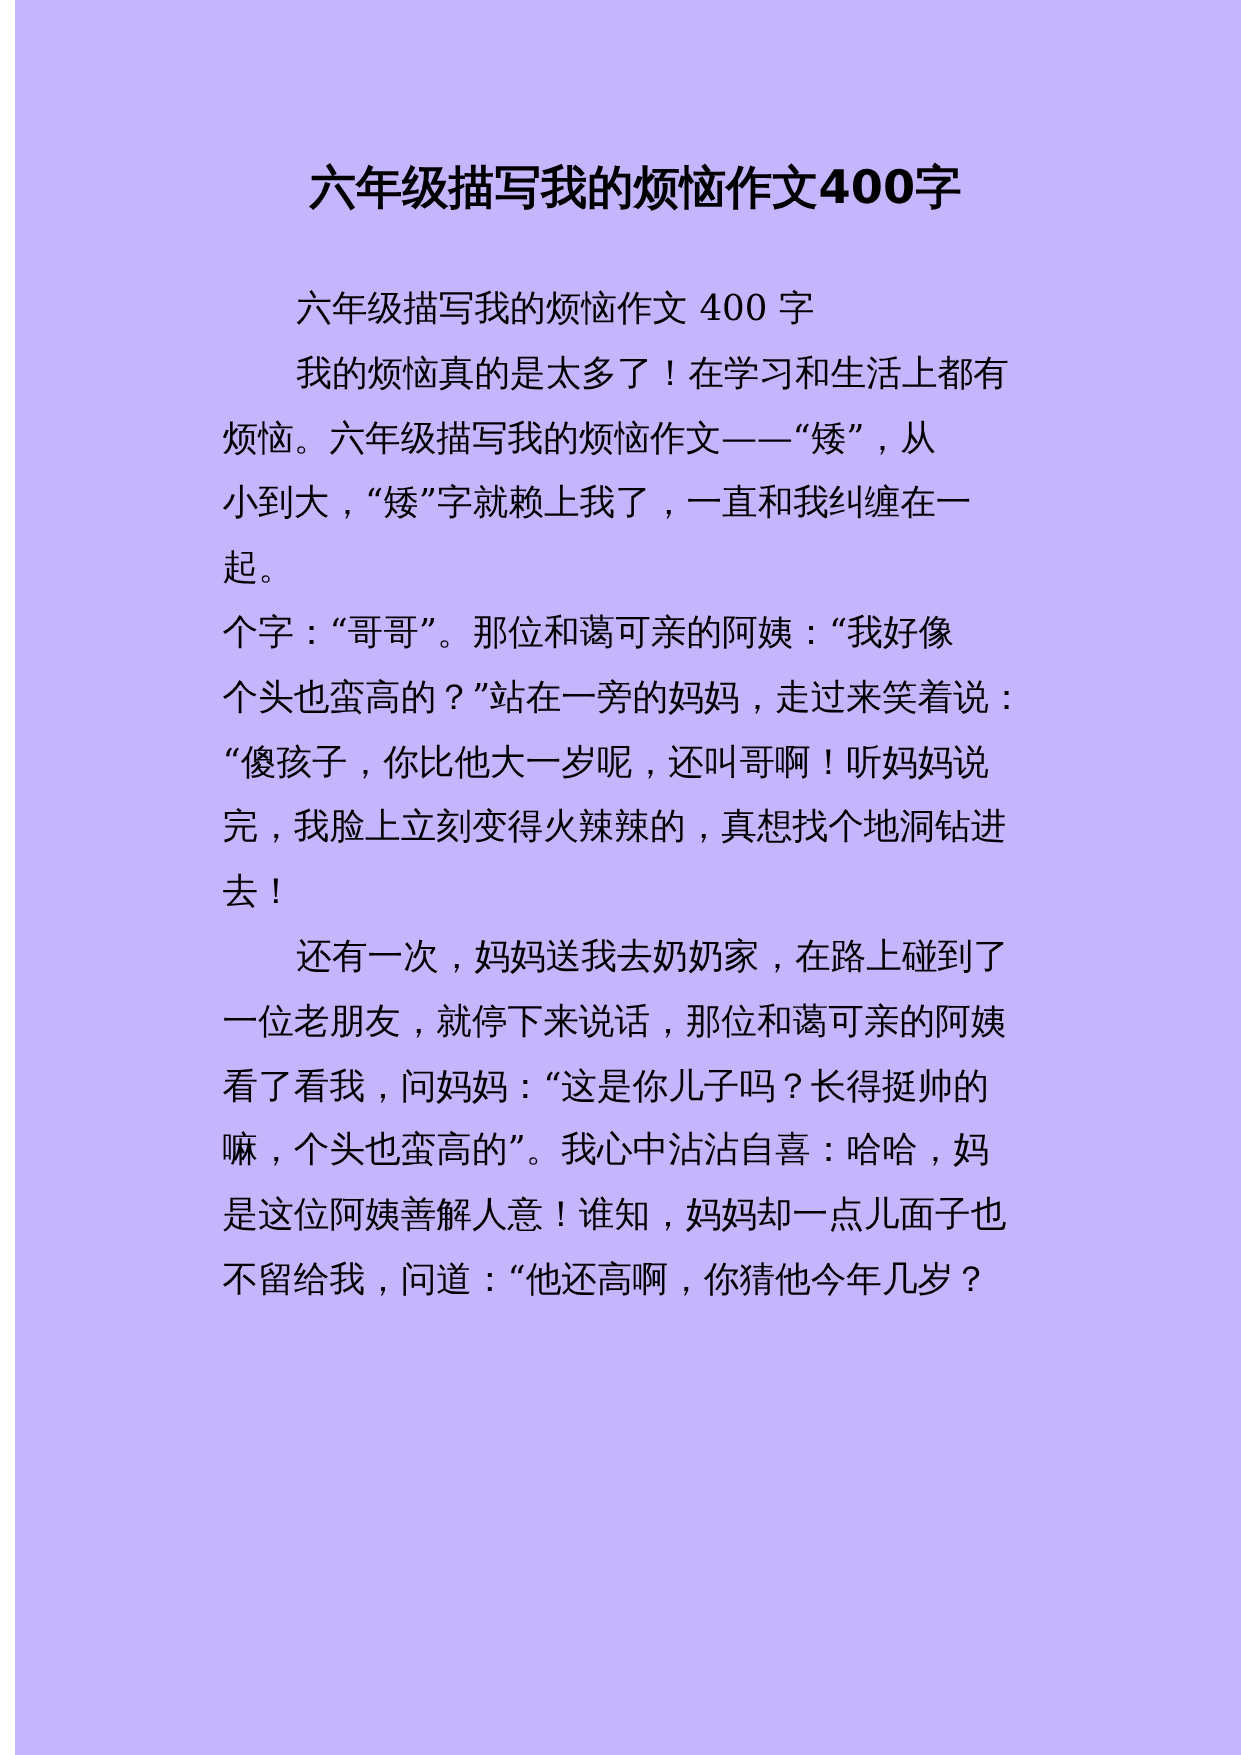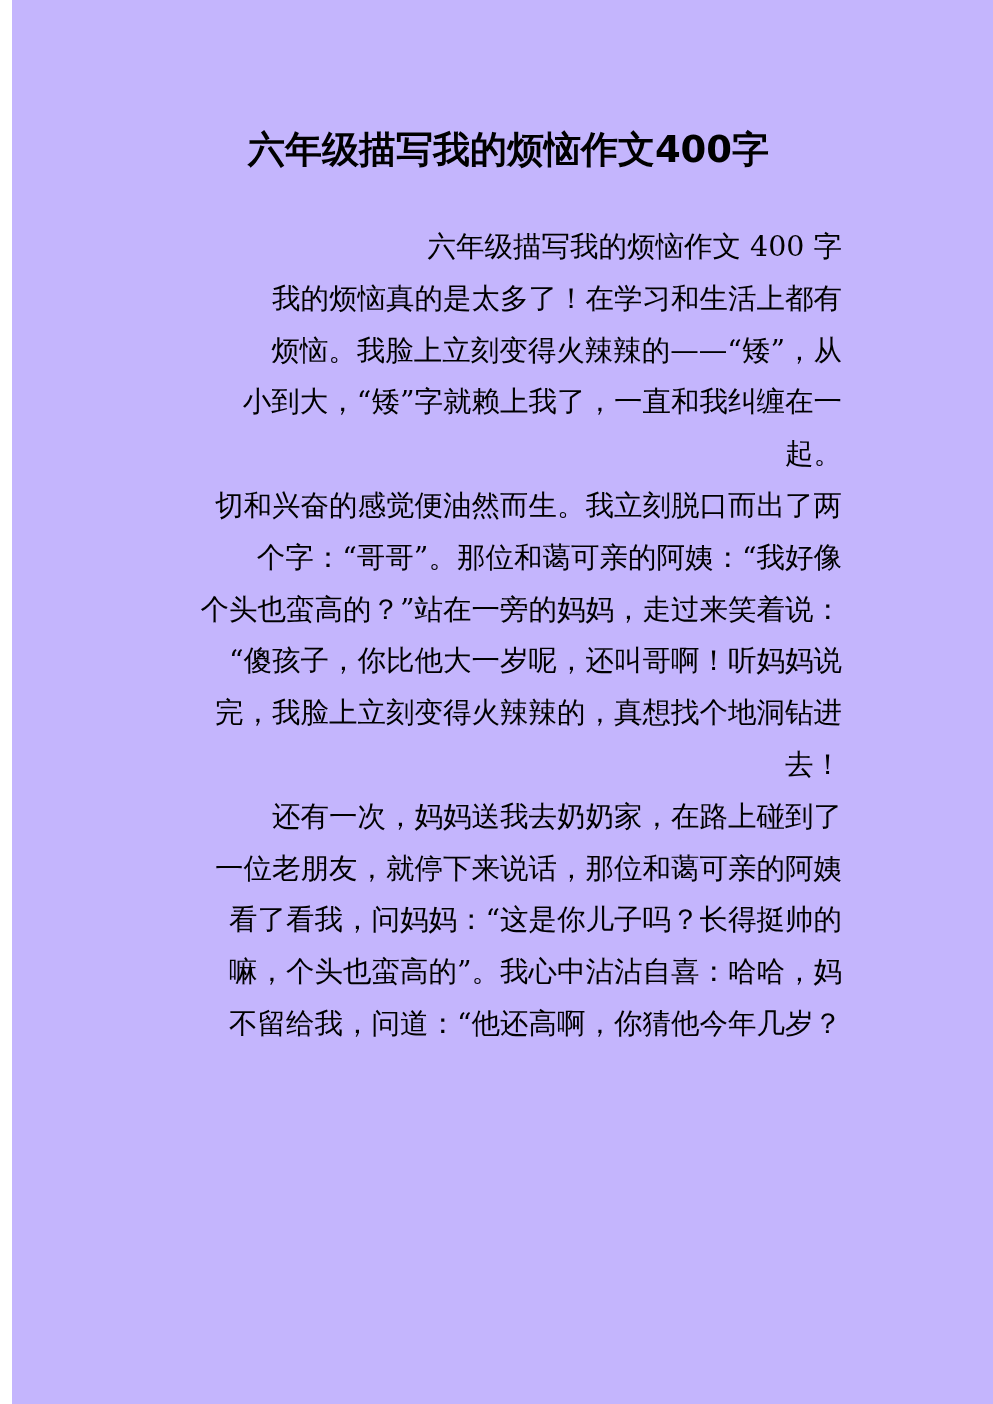--- a/index.html
+++ b/index.html
@@ -41,43 +41,42 @@
       top: 221px;
       width: 664px;
       font-family: "DejaVu Serif", "Liberation Serif", serif;
       font-size: 28.5px;
       line-height: 51.8px;
     }
     .line {
       display: block;
       white-space: nowrap;
       height: 51.8px;
-      text-align: right;
     }
     .indent {
       padding-left: 59px;
     }
   </style>
 </head>
 <body>
 
 <div class="page">
   <h1 class="doc-title">六年级描写我的烦恼作文400字</h1>
 
   <div class="body-text">
     <span class="line indent">六年级描写我的烦恼作文 400 字</span>
     <span class="line indent">我的烦恼真的是太多了！在学习和生活上都有</span>
-    <span class="line">烦恼。我脸上立刻变得火辣辣的——“矮”，从</span>
+    <span class="line">烦恼。六年级描写我的烦恼作文——“矮”，从</span>
     <span class="line">小到大，“矮”字就赖上我了，一直和我纠缠在一</span>
     <span class="line">起。</span>
-    <span class="line">切和兴奋的感觉便油然而生。我立刻脱口而出了两</span>
     <span class="line">个字：“哥哥”。那位和蔼可亲的阿姨：“我好像</span>
     <span class="line">个头也蛮高的？”站在一旁的妈妈，走过来笑着说：</span>
     <span class="line">“傻孩子，你比他大一岁呢，还叫哥啊！听妈妈说</span>
     <span class="line">完，我脸上立刻变得火辣辣的，真想找个地洞钻进</span>
     <span class="line">去！</span>
     <span class="line indent">还有一次，妈妈送我去奶奶家，在路上碰到了</span>
     <span class="line">一位老朋友，就停下来说话，那位和蔼可亲的阿姨</span>
     <span class="line">看了看我，问妈妈：“这是你儿子吗？长得挺帅的</span>
     <span class="line">嘛，个头也蛮高的”。我心中沾沾自喜：哈哈，妈</span>
+    <span class="line">是这位阿姨善解人意！谁知，妈妈却一点儿面子也</span>
     <span class="line">不留给我，问道：“他还高啊，你猜他今年几岁？</span>
   </div>
 </div>
 
 </body></html>

